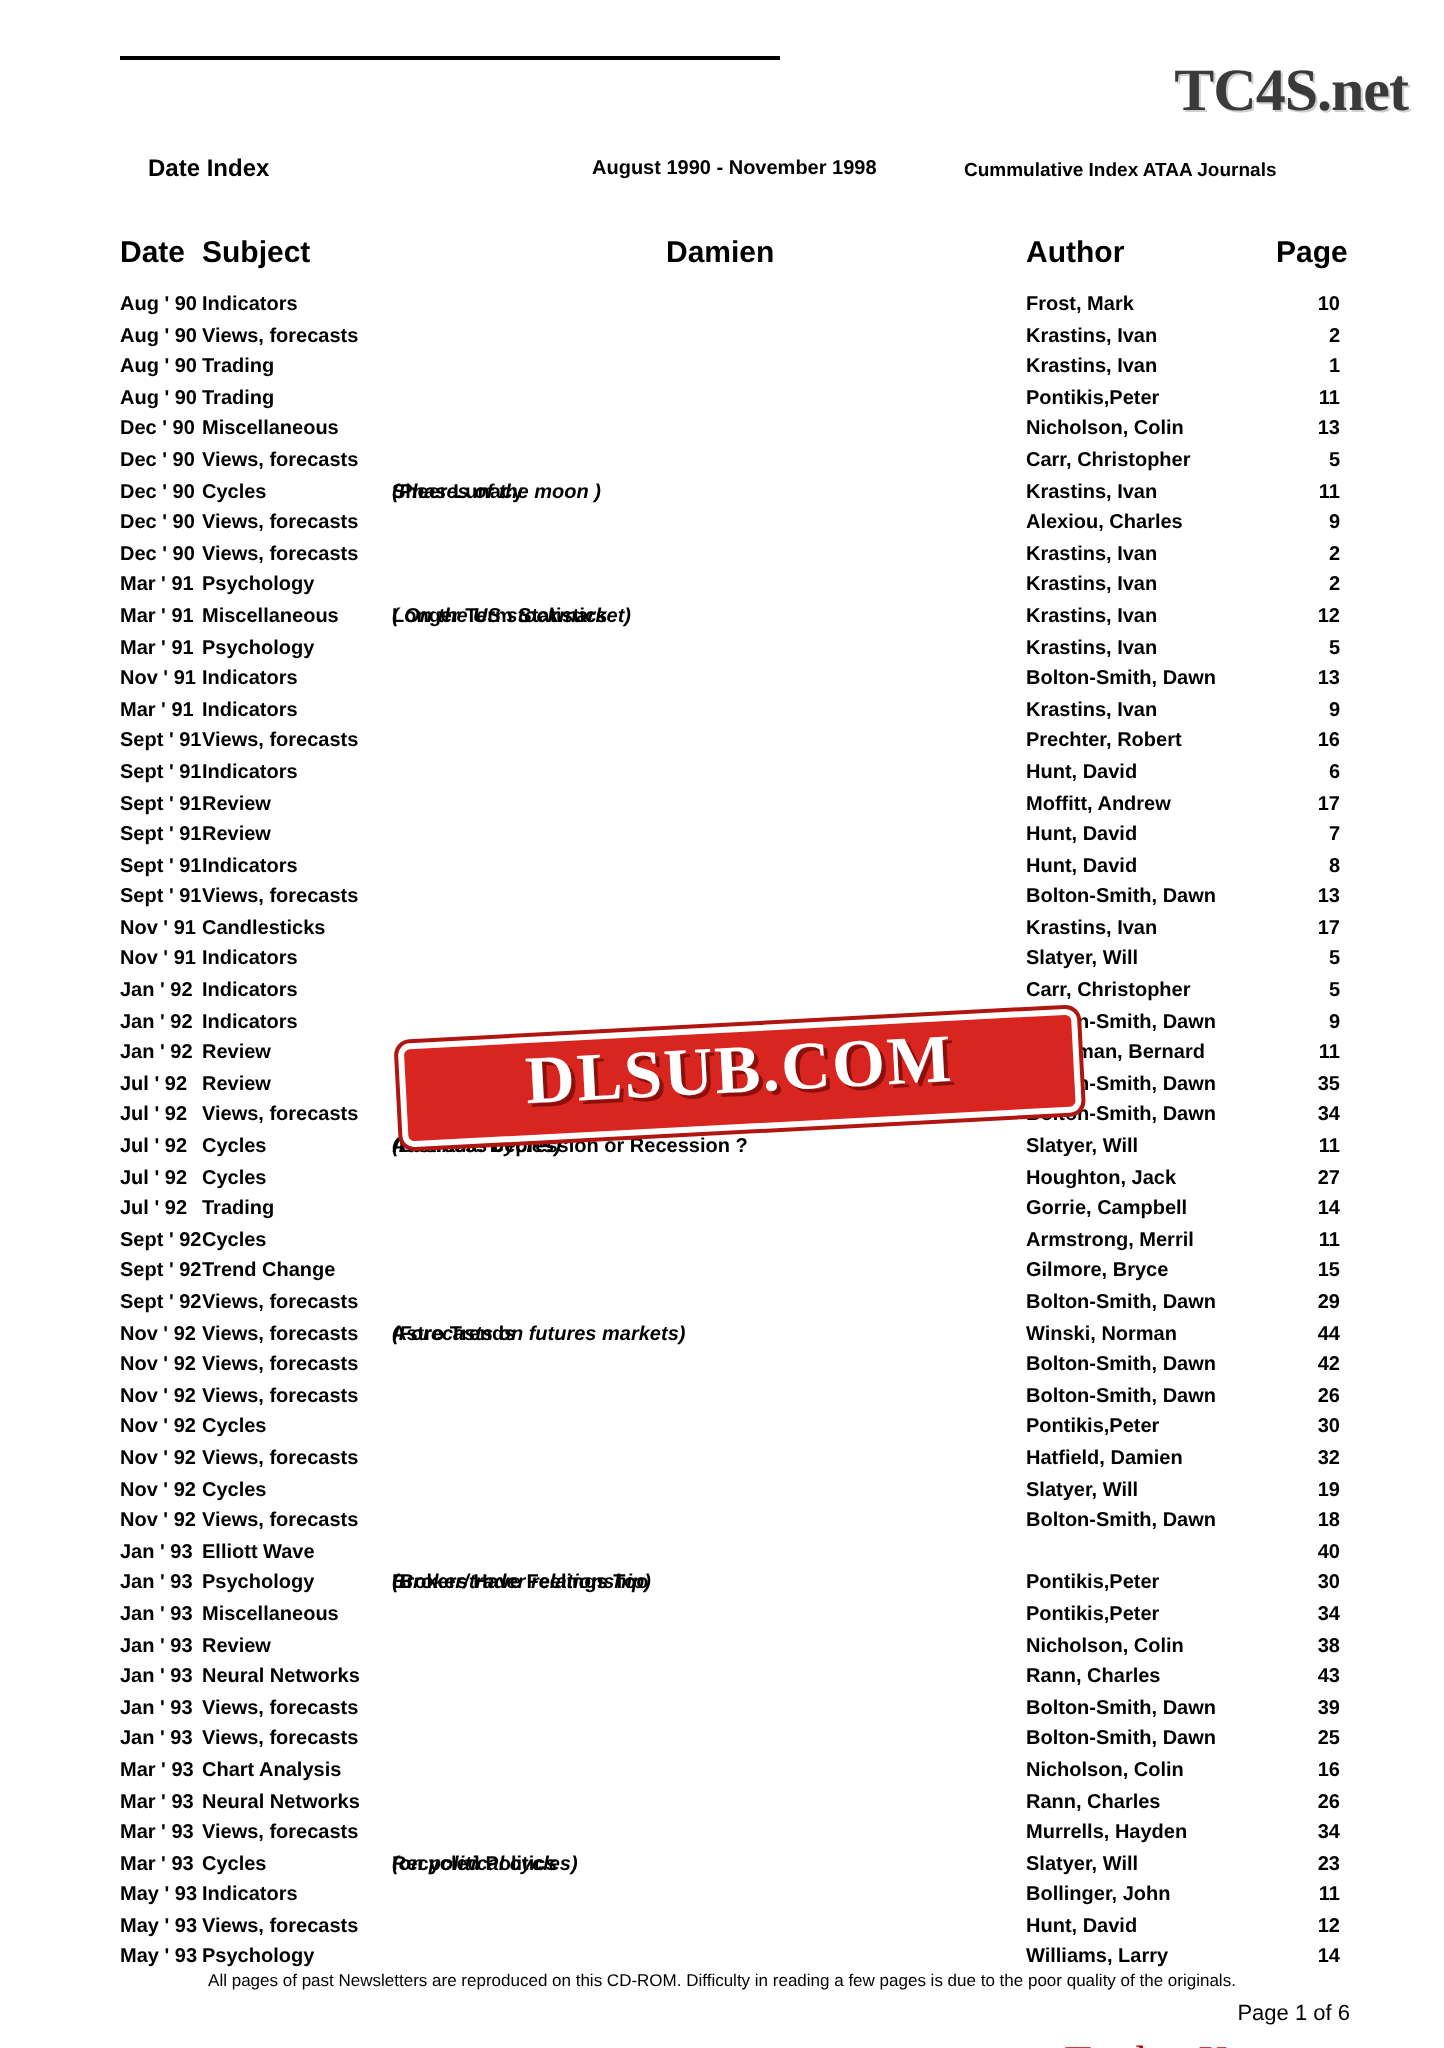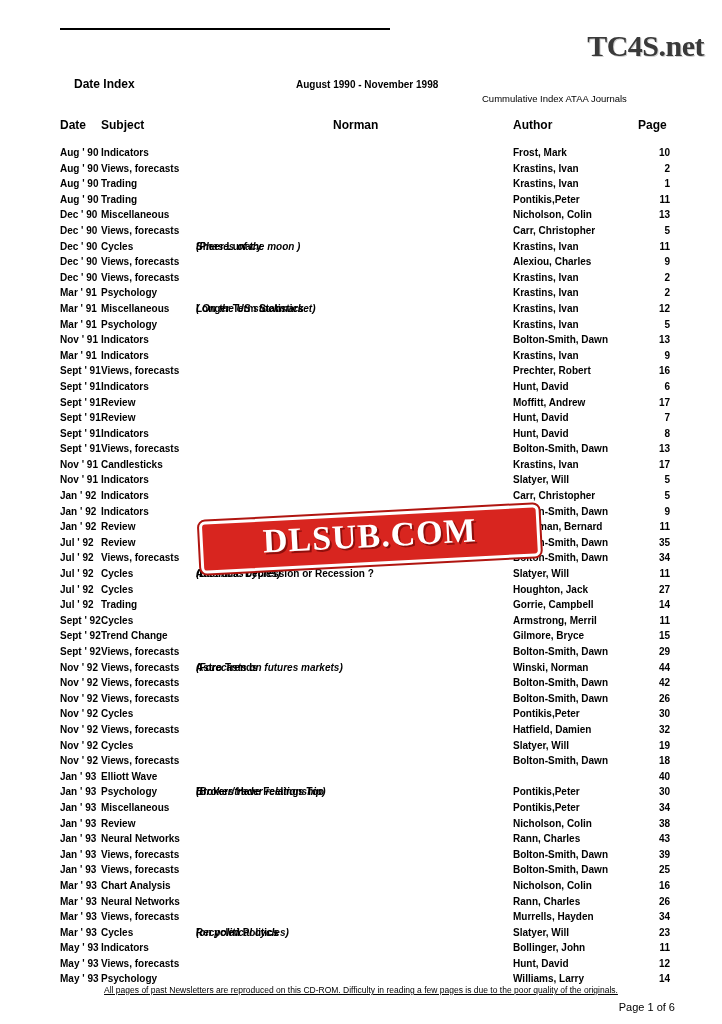--- a/index.html
+++ b/index.html
@@ -51,31 +51,31 @@
     font-weight: bold;
   }
   .hdr-range {
     position: absolute;
     left: 296px; top: 2px;
     font-size: 10px;
     font-weight: bold;
   }
   .hdr-cumm {
     position: absolute;
-    left: 482px; top: 16px;
+    left: 482px; top: 3px;
     font-size: 9.5px;
-    font-weight: normal;
+    font-weight: bold;
   }
 
   
   .colhdr {
     position: absolute;
     top: 95px; left: 0; right: 0;
     height: 16px;
-    font-size: 12px;
+    font-size: 15px;
     font-weight: bold;
   }
   .colhdr .c-date    { position: absolute; left: 60px; }
   .colhdr .c-subject { position: absolute; left: 101px; }
   .colhdr .c-title   { position: absolute; left: 333px; }
   .colhdr .c-author  { position: absolute; left: 513px; }
   .colhdr .c-page    { position: absolute; left: 638px; }
 
   
   .rows {
@@ -97,21 +97,20 @@
   .r-page    { left: 640px; width: 30px; text-align: right; }
   .row i { font-style: italic; }
 
   
   .foot-note {
     position: absolute;
     left: 0; right: 0;
     top: 962px;
     text-align: center;
     font-size: 8.5px;
-    text-decoration: underline;
   }
   .foot-page {
     position: absolute;
     right: 47px;
     top: 978px;
     font-size: 11px;
   }
   .foot-left {
     position: absolute;
     left: 8px;
@@ -170,21 +169,21 @@
 
   <div class="hdr">
     <div class="hdr-date-index">Date Index</div>
     <div class="hdr-range">August 1990 - November 1998</div>
     <div class="hdr-cumm">Cummulative  Index ATAA Journals</div>
   </div>
 
   <div class="colhdr">
     <span class="c-date">Date</span>
     <span class="c-subject">Subject</span>
-    <span class="c-title">Norman</span>
+    <span class="c-title">Damien</span>
     <span class="c-author">Author</span>
     <span class="c-page">Page</span>
   </div>
 
   <div class="rows" id="rows">
       <div class="row">
         <span class="r-date">Aug ' 90</span>
         <span class="r-subject">Indicators</span>
         <span class="r-author">Frost, Mark</span>
         <span class="r-page">10</span>

